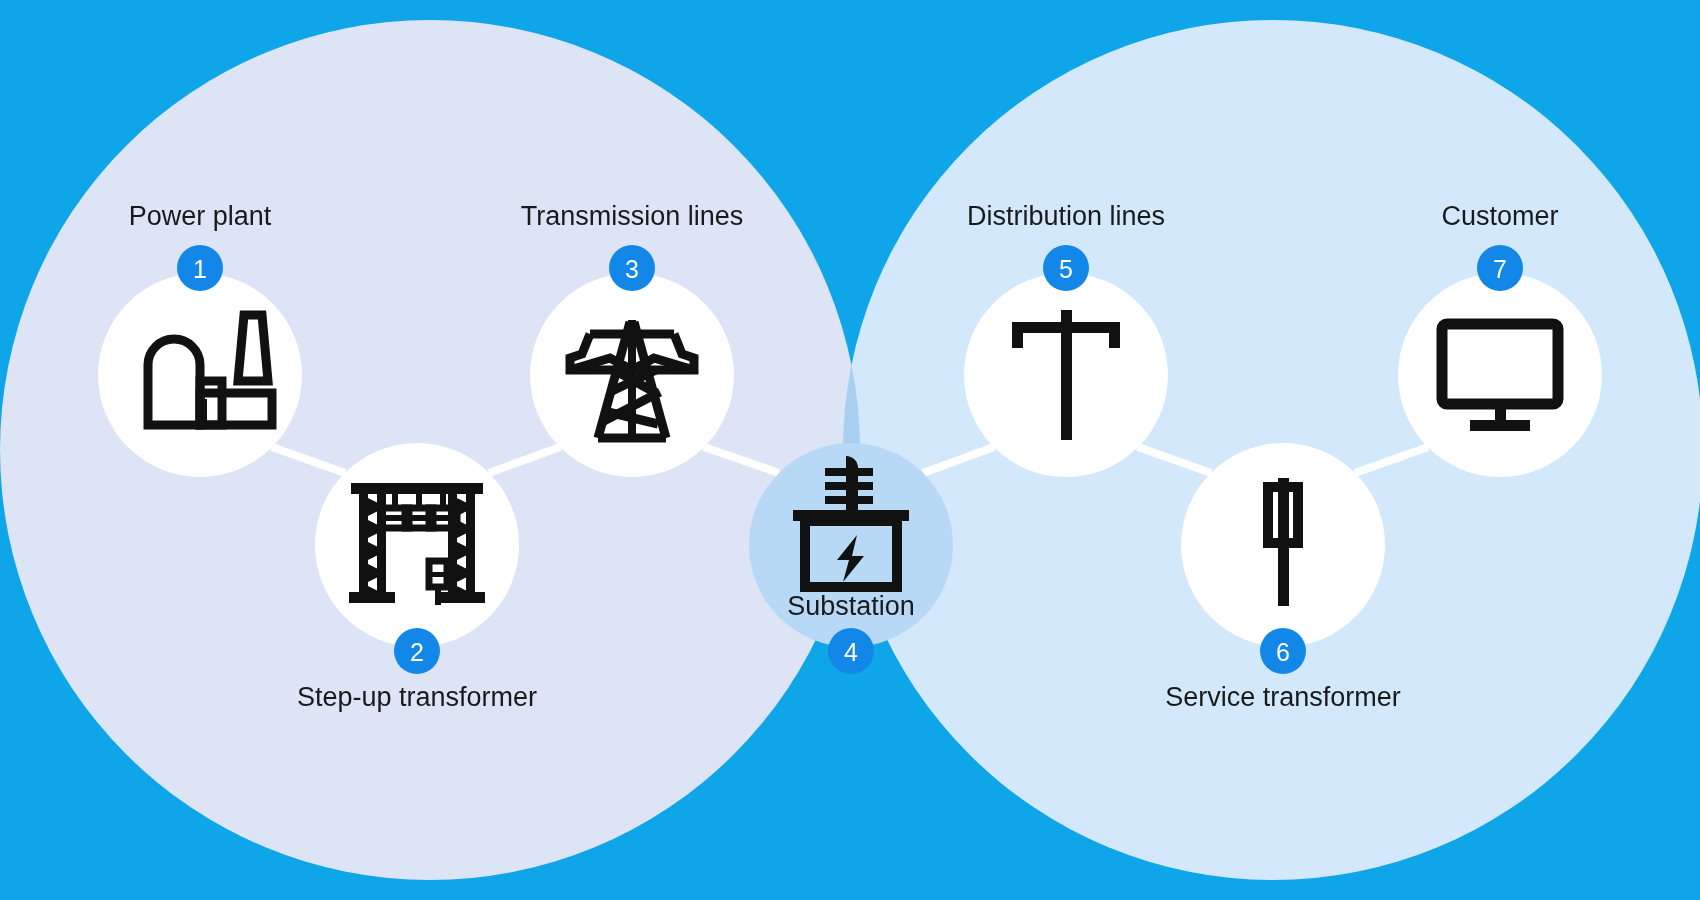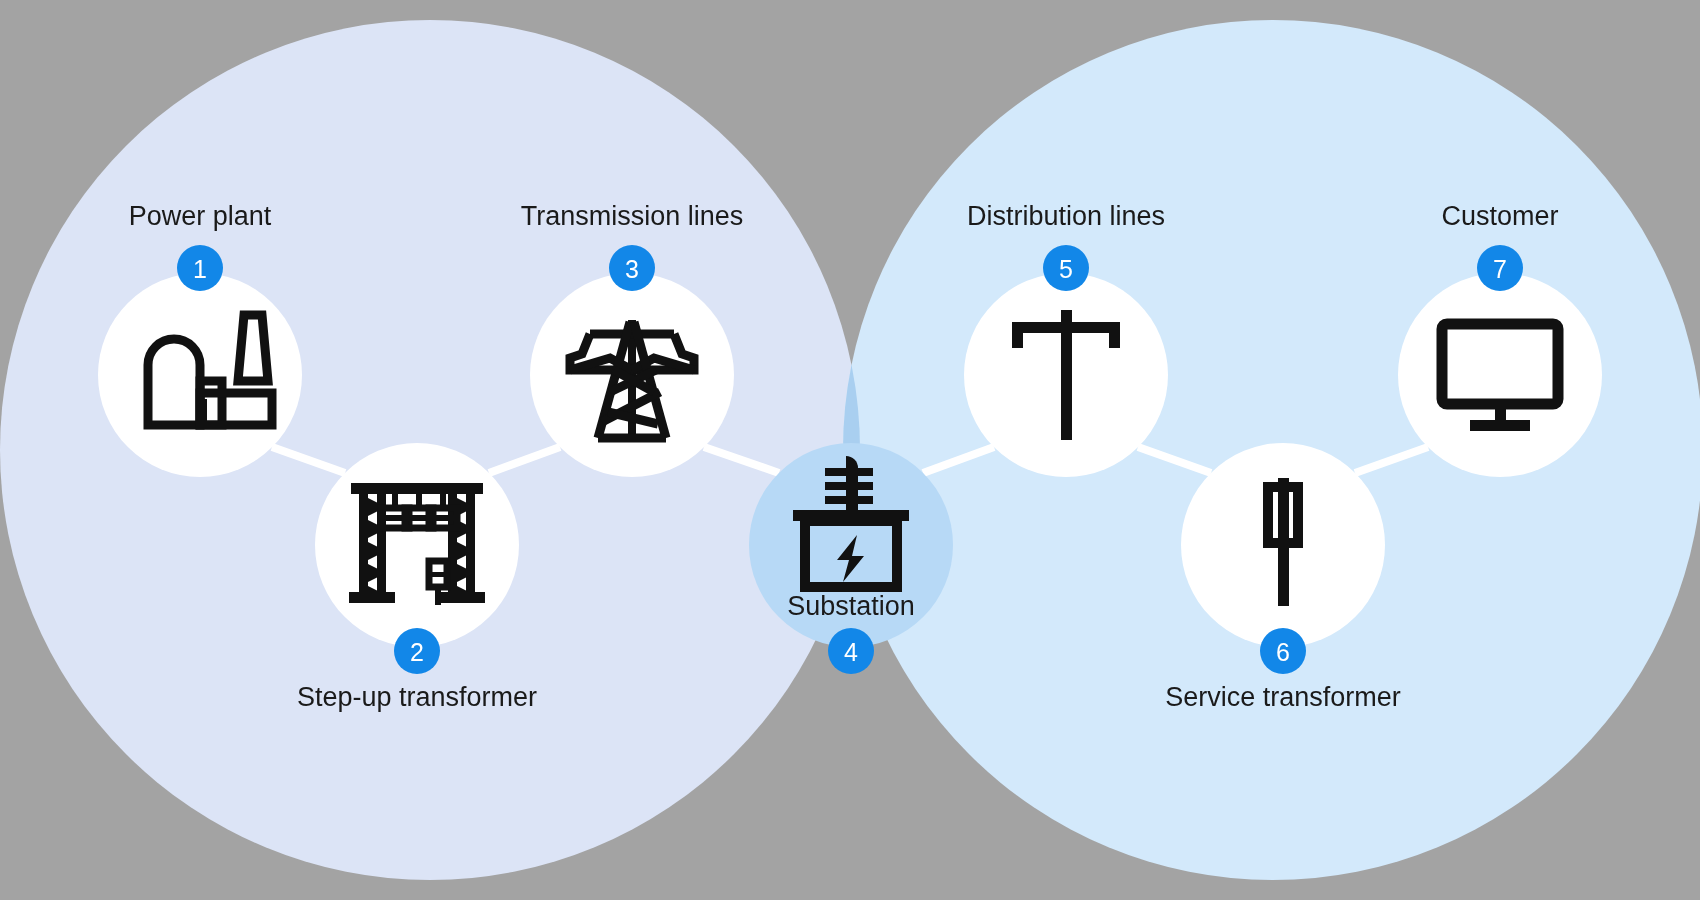--- a/index.html
+++ b/index.html
@@ -8,21 +8,21 @@
     padding: 0;
     background: #ffffff;
   }
   body {
     font-family: "Liberation Sans", "DejaVu Sans", sans-serif;
   }
   #stage {
     position: relative;
     width: 1700px;
     height: 900px;
-    background: #a3a3a3;
+    background: #0ea5e9;
     overflow: hidden;
   }
   #diagram-svg {
     position: absolute;
     left: 0;
     top: 0;
     width: 1700px;
     height: 900px;
     display: block;
   }

